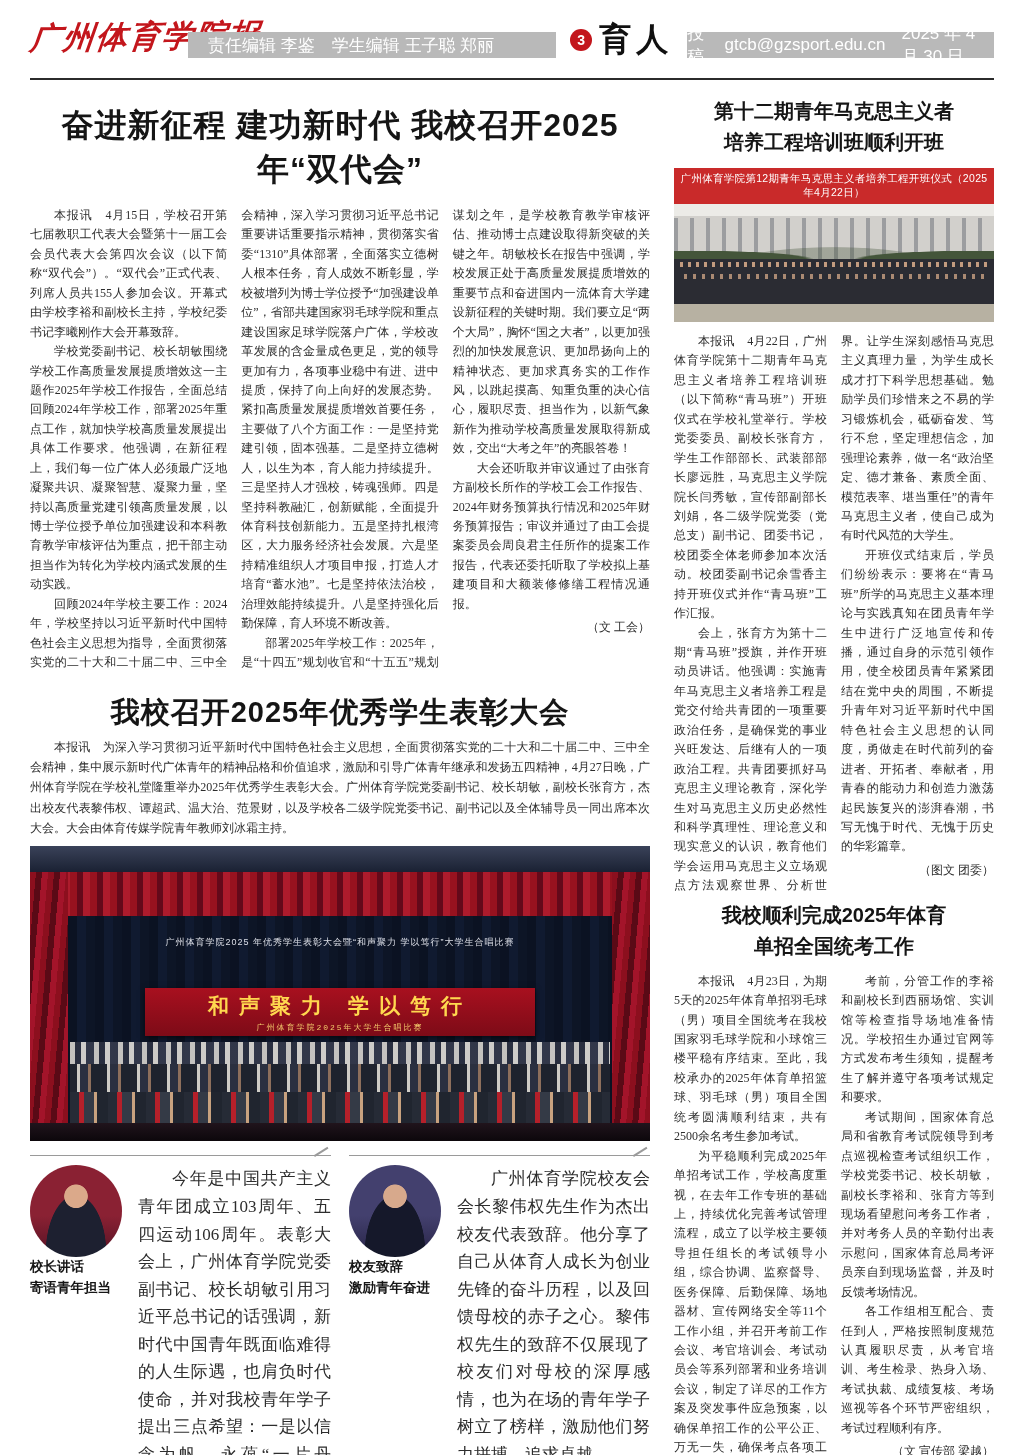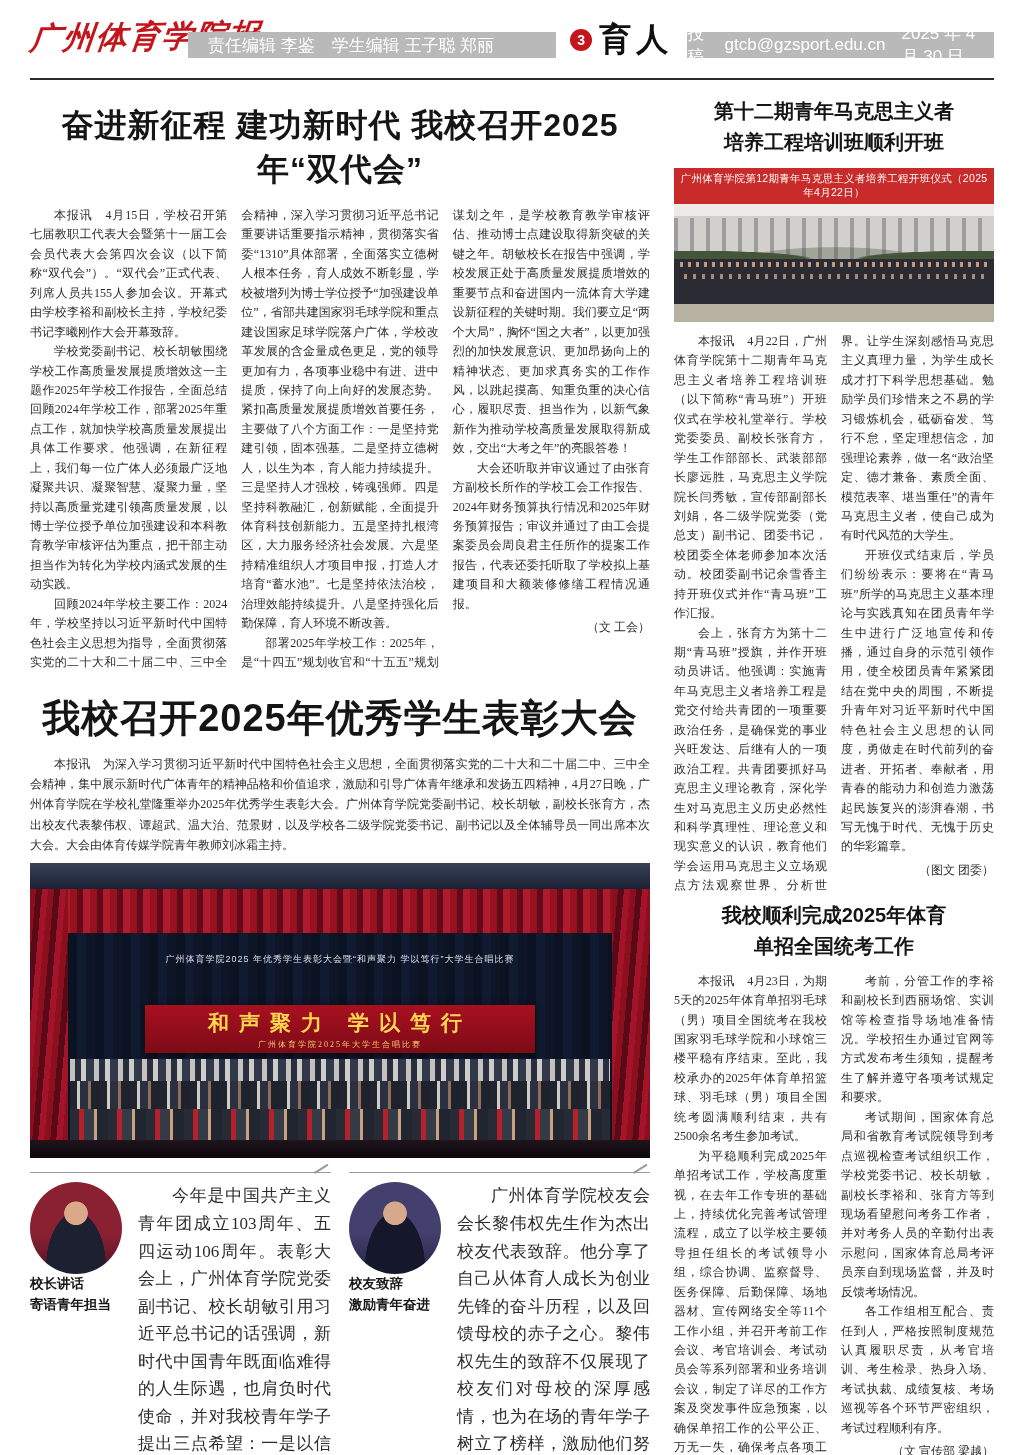--- a/index.html
+++ b/index.html
@@ -21,21 +21,21 @@
                font-family:"Liberation Sans",sans-serif;}
   .psec{font-size:32px;font-weight:900;color:#101010;letter-spacing:5px;
         font-family:"Liberation Sans",sans-serif;}
   
   .content{display:flex;gap:24px;margin-top:12px;}
   .col-left{width:620px;flex:none;}
   .col-right{width:320px;flex:none;}
   
   h1,h2,h3{font-family:"Liberation Sans",sans-serif;color:#151515;}
   h1.main-head{font-size:32px;font-weight:900;text-align:center;letter-spacing:1px;margin:12px 0 14px;}
-  h2.sec-head{font-size:38px;font-weight:900;text-align:center;margin:20px 0 10px;letter-spacing:1px;}
+  h2.sec-head{font-size:29px;font-weight:900;text-align:center;margin:20px 0 4px;letter-spacing:1px;}
   h2.right-head{font-size:20px;font-weight:900;text-align:center;line-height:1.55;margin:4px 0 10px;}
   
   .article-body{column-gap:14px;font-size:12px;line-height:1.62;text-align:justify;}
   .cols3{column-count:3;}
   .cols2{column-count:2;}
   .article-body p{margin:0;text-indent:2em;}
   .lead-par{font-size:12px;line-height:1.7;text-align:justify;text-indent:2em;margin:0 0 8px 0;}
   .byline{text-align:right;text-indent:0 !important;margin-top:4px !important;}
   
   .stage-photo{height:295px;position:relative;overflow:hidden;background:#0f766e;margin-top:8px;padding-left:20px;}
@@ -47,21 +47,21 @@
   .sp-curtain-side.l{left:0;} .sp-curtain-side.r{right:0;}
   .sp-backdrop{position:absolute;top:70px;left:38px;right:38px;bottom:18px;
      background:repeating-linear-gradient(90deg,#0b1222 0 9px,#101a30 9px 18px,#0d1526 18px 27px);}
   .sp-overlay{position:absolute;top:90px;left:0;right:0;text-align:center;color:rgba(235,238,245,.92);
      font-size:9px;letter-spacing:1px;font-family:"Liberation Sans",sans-serif;}
   .sp-banner{position:absolute;left:115px;right:115px;top:142px;height:48px;
      background:linear-gradient(180deg,#a8101f,#7d0b17);display:flex;flex-direction:column;
      align-items:center;justify-content:center;gap:2px;box-shadow:0 2px 6px rgba(0,0,0,.6);}
   .sp-banner-main{color:#ffd84f;font-size:21px;font-weight:900;letter-spacing:10px;
      font-family:"Liberation Sans",sans-serif;}
-  .sp-banner-sub{color:#f3c96b;font-size:8px;letter-spacing:2px;font-family:Liberation Serif, serif;}
+  .sp-banner-sub{color:#f3c96b;font-size:8px;letter-spacing:2px;font-family:Liberation Mono, monospace;}
   .sp-crowd1{position:absolute;left:40px;right:40px;top:196px;height:24px;opacity:.9;
      background:repeating-linear-gradient(90deg,#d8d5d0 0 5px,#2c3142 5px 11px,#e3e0da 11px 16px,#363b4d 16px 24px);}
   .sp-crowd2{position:absolute;left:40px;right:40px;top:218px;height:30px;
      background:repeating-linear-gradient(90deg,#20242f 0 7px,#cfccc6 7px 10px,#2b3040 10px 18px,#8d6f5c 18px 21px,#1d222d 21px 30px);}
   .sp-crowd3{position:absolute;left:40px;right:40px;top:246px;height:32px;
      background:repeating-linear-gradient(90deg,#262b36 0 9px,#b5202a 9px 14px,#343a46 14px 24px,#c8a27f 24px 27px,#20252f 27px 38px);}
   .sp-floor{position:absolute;bottom:0;left:0;right:0;height:18px;background:linear-gradient(#20141c,#0c070b);}
   
   .quotes-row{display:flex;gap:18px;margin:14px 0 2px;}
   .quote-block{flex:1;min-width:0;position:relative;}

